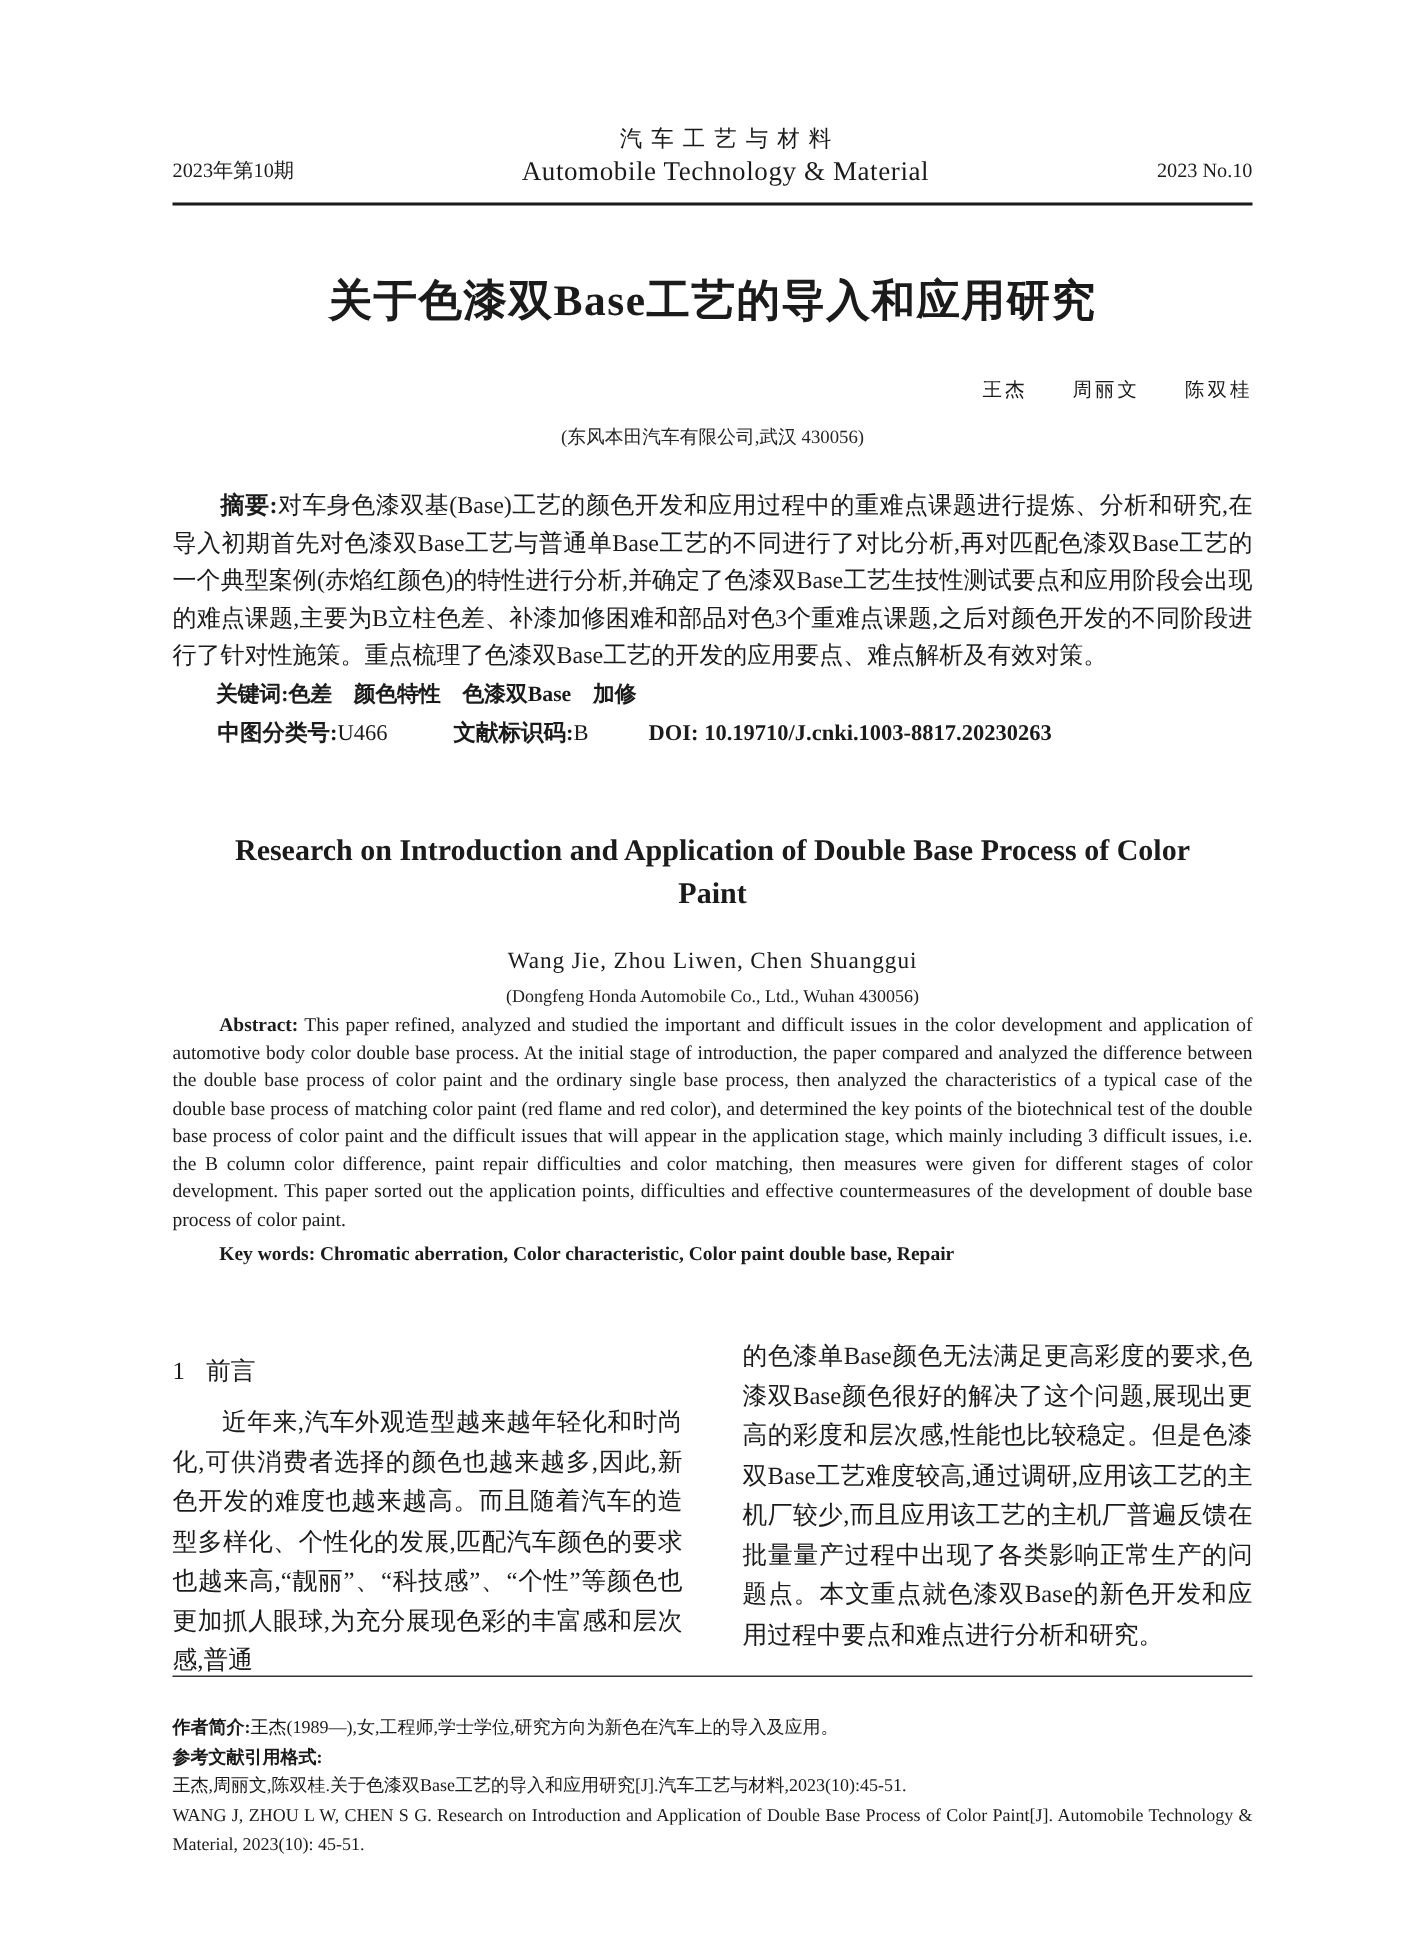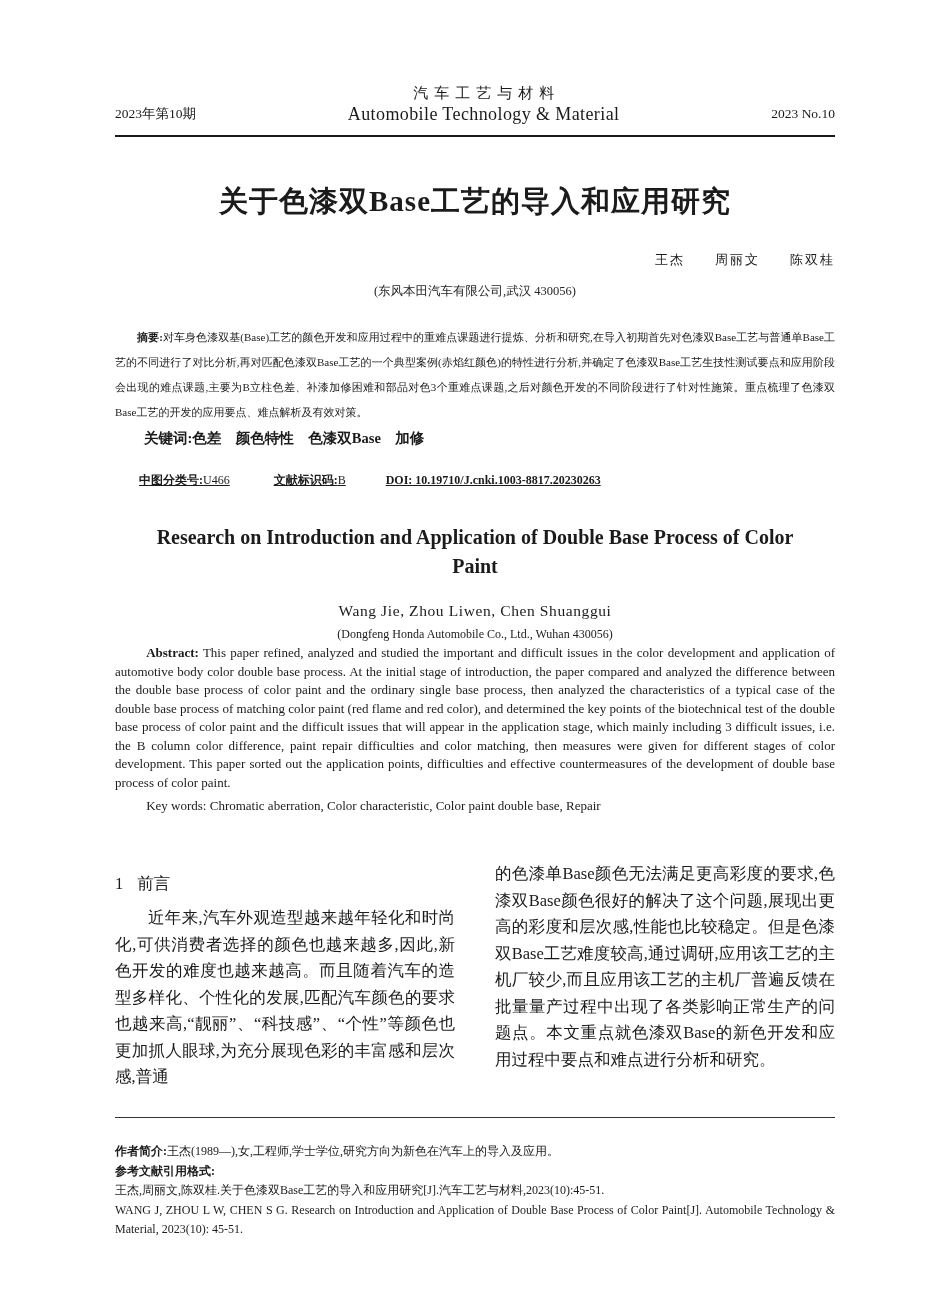--- a/index.html
+++ b/index.html
@@ -20,33 +20,33 @@
   .journal-cn { font-size: 15px; line-height: 19px; letter-spacing: 6px; text-indent: 6px; }
   .journal-en { font-size: 18px; line-height: 17px; margin-top: 3px; letter-spacing: 0.4px; }
   .hdr-rule { border-top: 2px solid #1b1b1b; margin-top: 12px; }
 
   
   .title-cn { margin-top: 46px; text-align: center; font-size: 29px; line-height: 36px; font-weight: 700; letter-spacing: 1px; }
   .authors-cn { margin-top: 30px; text-align: right; font-size: 13px; line-height: 22px; letter-spacing: 2px; }
   .affil-cn { margin-top: 12px; text-align: center; font-size: 12.5px; line-height: 16px; color: #262626; }
 
   
-  .abstract-cn { margin-top: 26px; font-size: 11px; line-height: 25px; text-align: justify; text-indent: 2em; }
+  .abstract-cn { margin-top: 26px; font-size: 16px; line-height: 25px; text-align: justify; text-indent: 2em; }
   .kw-cn { margin-top: 1px; font-size: 14.5px; line-height: 25px; text-indent: 2em; font-weight: 700; }
-  .meta-line { margin-top: 17px; font-size: 12px; line-height: 25px; text-indent: 2em; white-space: nowrap; text-decoration: underline; }
+  .meta-line { margin-top: 1px; font-size: 15px; line-height: 25px; text-indent: 2em; white-space: nowrap; }
   .gap1 { display: inline-block; width: 44px; }
   .gap2 { display: inline-block; width: 40px; }
 
   
-  .title-en { margin-top: 30px; text-align: center; font-size: 20px; line-height: 29px; font-weight: 700; padding: 0 40px; }
+  .title-en { margin-top: 51px; text-align: center; font-size: 20px; line-height: 29px; font-weight: 700; padding: 0 40px; }
   .authors-en { margin-top: 20px; text-align: center; font-size: 15.5px; line-height: 20px; letter-spacing: 0.6px; }
   .affil-en { margin-top: 5px; text-align: center; font-size: 12px; line-height: 16px; }
   .abstract-en { margin-top: 2px; font-size: 13px; line-height: 18.5px; text-align: justify; text-indent: 2.4em; }
   .abstract-en .lbl { margin-right: 4px; }
-  .kw-en { margin-top: 5px; font-size: 13px; line-height: 18px; font-weight: 400; text-indent: 2.4em; }
+  .kw-en { margin-top: 5px; font-size: 13px; line-height: 18px; font-weight: 700; text-indent: 2.4em; }
 
   
   .columns { margin-top: 46px; display: flex; gap: 40px; }
   .col { width: 340px; }
   .sec-head { padding-top: 11px; font-size: 16.5px; line-height: 24px; font-weight: 400; }
   .sec-head .num { margin-right: 14px; }
   .body-p { font-size: 16.5px; line-height: 26.5px; text-align: justify; }
   .left-p { margin-top: 9px; text-indent: 2em; }
 
   

